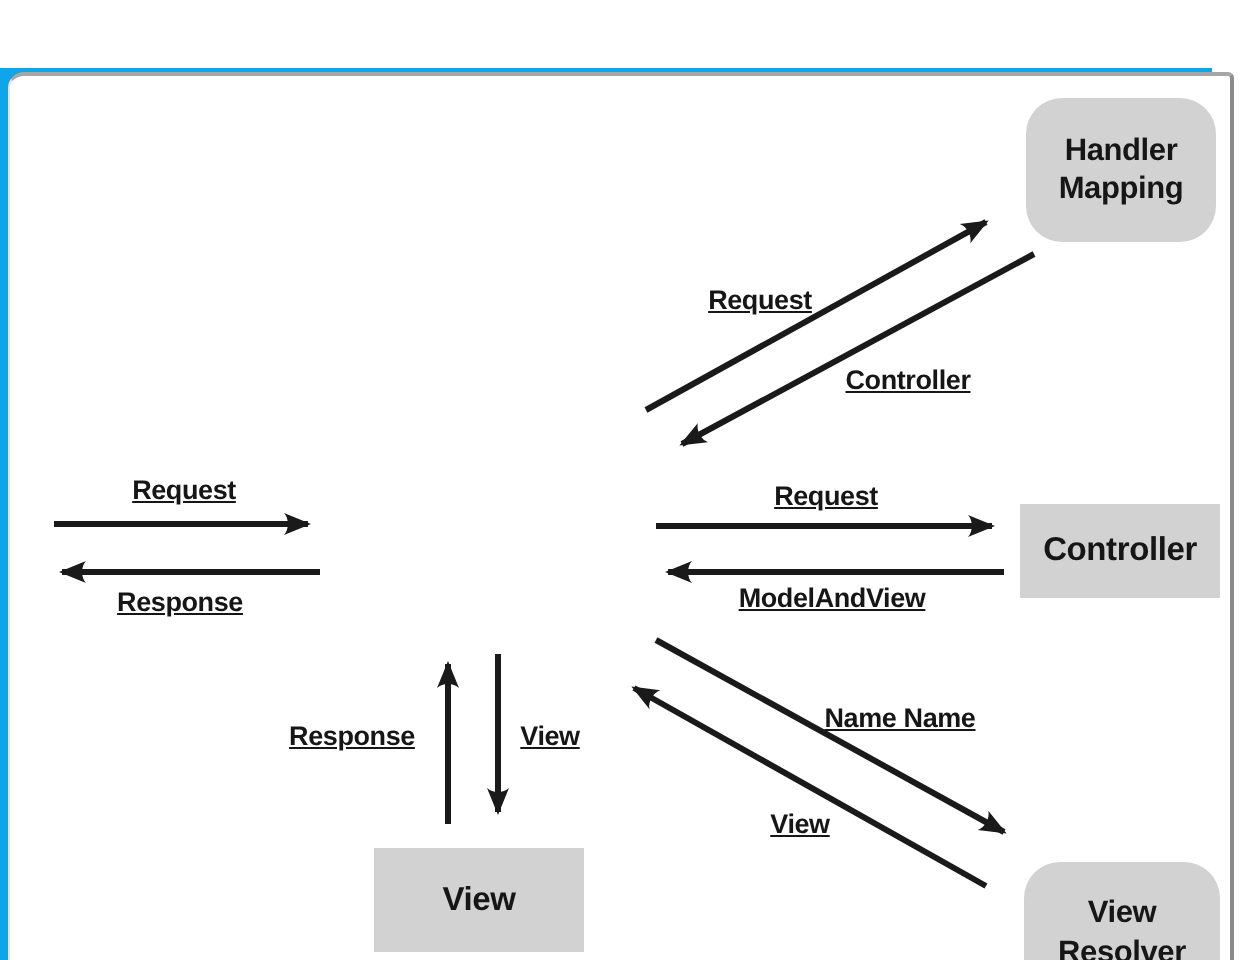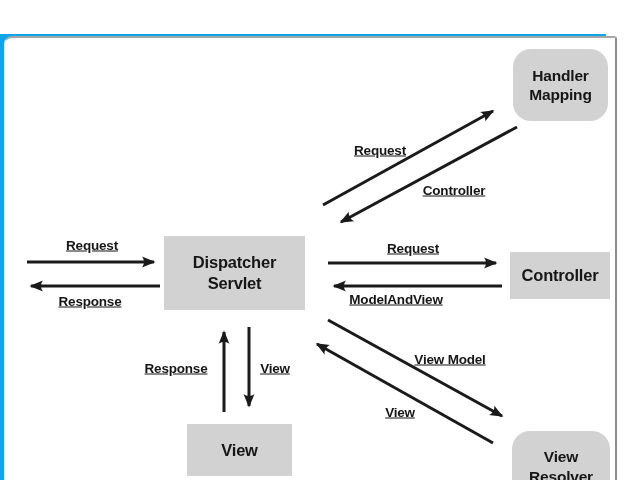--- a/index.html
+++ b/index.html
@@ -60,34 +60,32 @@
     <line x1="502" y1="252" x2="334" y2="252" marker-end="url(#ah)"></line>
     <line x1="328" y1="286" x2="502" y2="382" marker-end="url(#ah)"></line>
     <line x1="493" y1="409" x2="317" y2="310" marker-end="url(#ah)"></line>
     <line x1="224" y1="378" x2="224" y2="298" marker-end="url(#ah)"></line>
     <line x1="249" y1="293" x2="249" y2="372" marker-end="url(#ah)"></line>
   </svg>
 
   <div class="node rounded" style="left:513px;top:15px;width:95px;height:72px;">Handler
 Mapping</div>
 
-  <div class="node rect" style="left:164px;top:202px;width:141px;height:74px;">Dispatcher
-Servlet</div>
 
   <div class="node rect" style="left:510px;top:218px;width:100px;height:47px;">Controller</div>
 
   <div class="node rect" style="left:187px;top:390px;width:105px;height:52px;">View</div>
 
   <div class="node rounded" style="left:512px;top:397px;width:98px;height:71px;">View
 Resolver</div>
 
   <span class="flow-label" style="left:92px;top:211px;">Request</span>
   <span class="flow-label" style="left:90px;top:267px;">Response</span>
   <span class="flow-label" style="left:380px;top:116px;">Request</span>
   <span class="flow-label" style="left:454px;top:156px;">Controller</span>
   <span class="flow-label" style="left:413px;top:214px;">Request</span>
-  <span class="flow-label" style="left:396px;top:265px;">ModelAndView</span>
-  <span class="flow-label" style="left:450px;top:325px;">View Model</span>
+  <span class="flow-label" style="left:416px;top:265px;">ModelAndView</span>
+  <span class="flow-label" style="left:450px;top:325px;">Name Name</span>
   <span class="flow-label" style="left:400px;top:378px;">View</span>
   <span class="flow-label" style="left:176px;top:334px;">Response</span>
   <span class="flow-label" style="left:275px;top:334px;">View</span>
 
 </div>
 
 </body></html>

